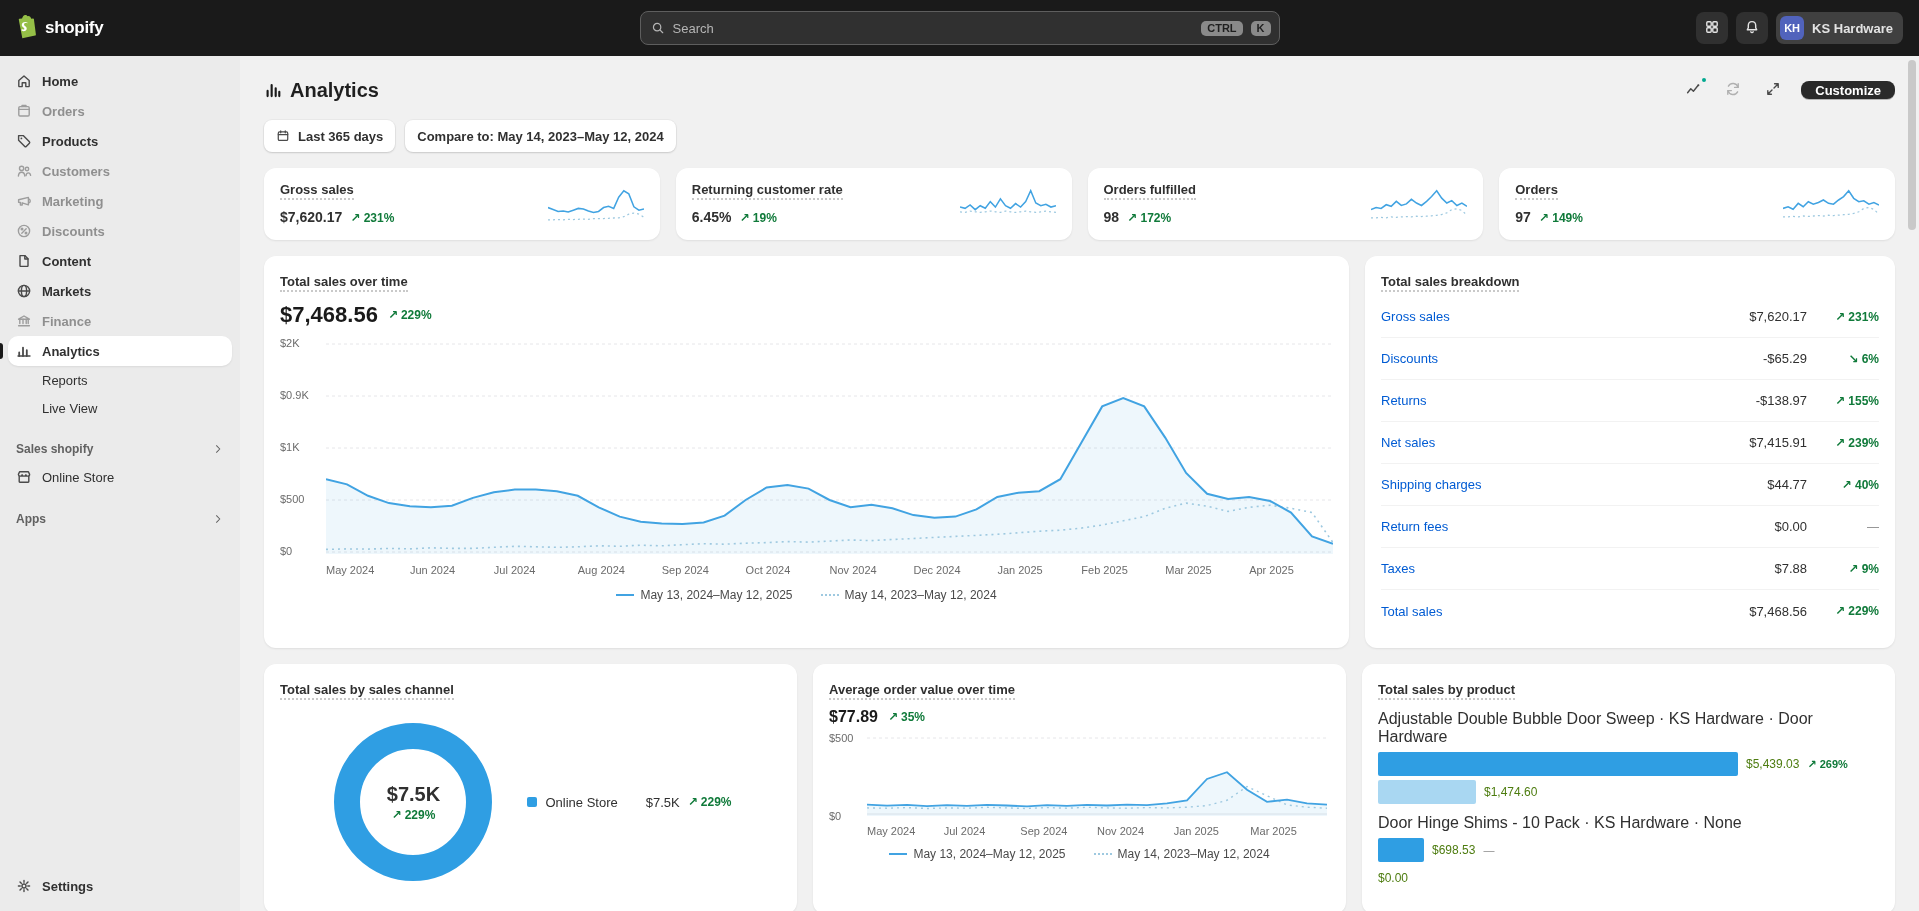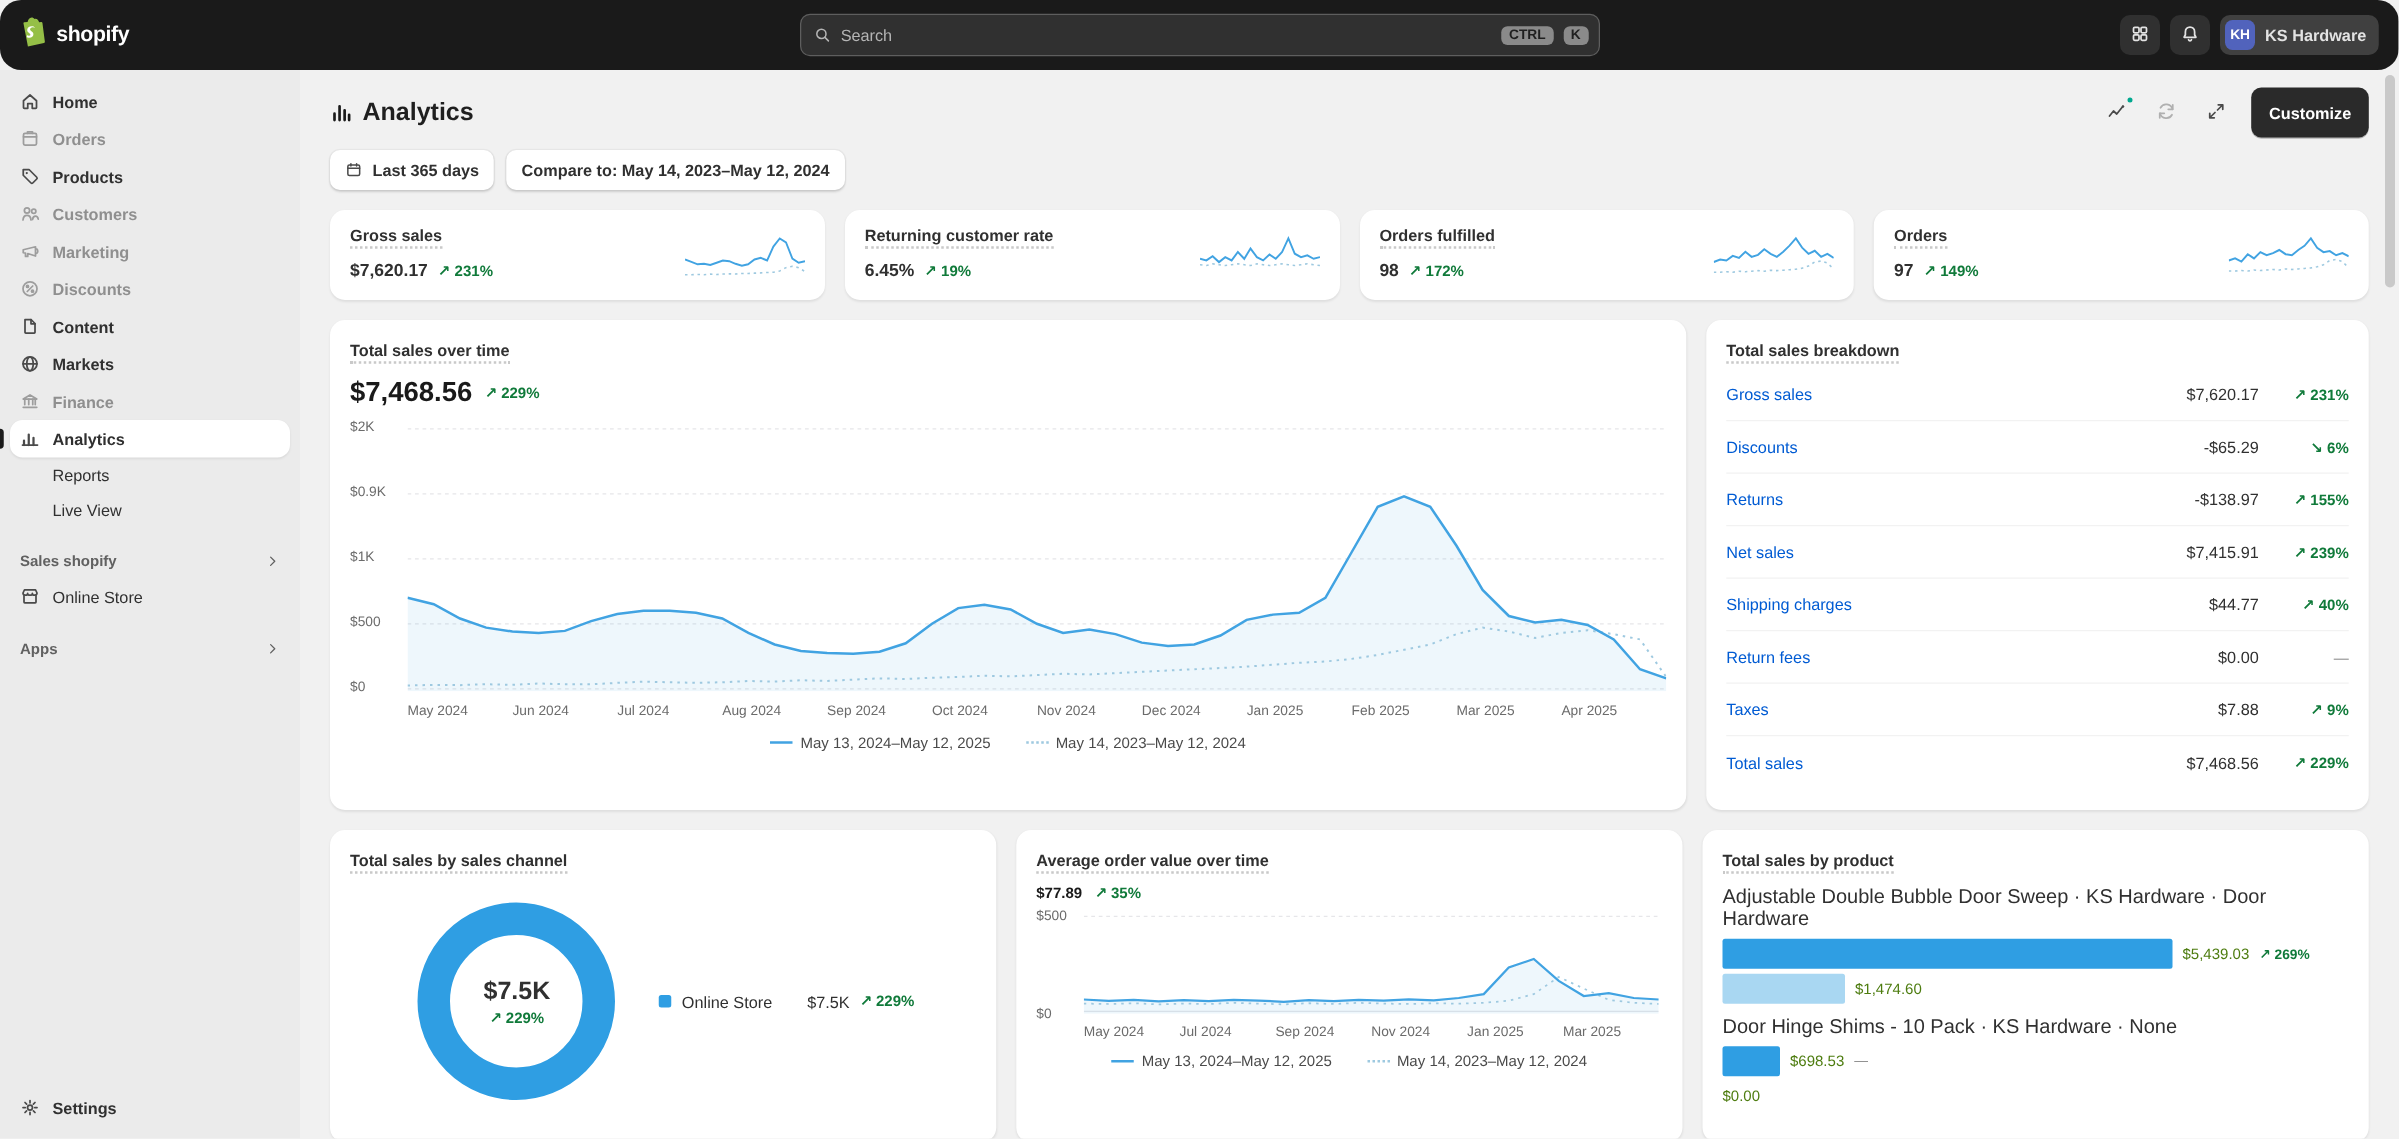--- a/index.html
+++ b/index.html
@@ -1,20 +1,20 @@
 <!DOCTYPE html>
 <html style="--green: #107a3a; --link: #005bd3; --bar-cur: #2f9ee3; --bar-prev: #a9d7f2; --chart-line: #41a3e2; --compare-line: #9ec9e0;"><head>
 <meta charset="utf-8">
 <style>
   * { margin:0; padding:0; box-sizing:border-box; }
   body { font-family:"Liberation Sans","DejaVu Sans",sans-serif; background:#f1f1f1; color:#303030; }
   .app { width:1919px; height:911px; position:relative; overflow:hidden; background:#f1f1f1; }
 
   
-  .topbar { position:absolute; top:0; left:0; right:0; height:56px; background:#1a1a1a; display:flex; align-items:center; padding:2px 16px; z-index:20;border-radius:17px; }
+  .topbar { position:absolute; top:0; left:0; right:0; height:56px; background:#1a1a1a; display:flex; align-items:center; padding:2px 16px; z-index:20; }
   .logo { display:flex; align-items:center; gap:7px; }
   .logo-text { color:#fff; font-weight:700; font-size:17px; letter-spacing:-.3px; }
   .search { position:absolute; left:50%; transform:translateX(-50%); width:640px; height:34px; display:flex; align-items:center; gap:8px; background:#303030; border:1px solid #5e5e5e; border-radius:8px; padding:0 8px 0 10px; }
   .search .icon { color:#b5b5b5; display:flex; }
   .search-input { flex:1; background:transparent; border:none; outline:none; color:#e3e3e3; font-size:13px; }
   .search-input::placeholder { color:#b5b5b5; }
   .kbd { font-size:11px; font-weight:700; background:#8a8a8a; color:#1f1f1f; border-radius:5px; padding:2px 6px; line-height:1; }
   .topbar-right { margin-left:auto; display:flex; align-items:center; gap:8px; }
   .tb-btn { width:32px; height:32px; border:none; border-radius:8px; background:#303030; color:#e3e3e3; display:flex; align-items:center; justify-content:center; cursor:pointer; }
   .store-chip { height:32px; display:flex; align-items:center; gap:8px; background:#404040; border-radius:8px; padding:4px 10px 4px 4px; cursor:pointer; }
@@ -38,21 +38,21 @@
 
   
   .main { position:absolute; left:240px; top:56px; right:0; bottom:0; padding:16px 24px; overflow:hidden; }
   .page-head { display:flex; align-items:center; justify-content:space-between; height:36px; }
   .page-title { display:flex; align-items:center; gap:8px; font-size:20px; font-weight:700; color:#1f1f1f; }
   .page-title .icon { color:#1a1a1a; display:flex; }
   .head-actions { display:flex; align-items:center; gap:16px; }
   .ha-btn { position:relative; background:none; border:none; color:#4a4a4a; width:24px; height:24px; display:flex; align-items:center; justify-content:center; cursor:pointer; }
   .ha-btn.dim { color:#b0b0b0; }
   .dot { position:absolute; top:-2px; right:-3px; width:8px; height:8px; border-radius:50%; border:2px solid #f1f1f1; }
-  .customize-btn { height:40px; padding:0 14px; border:none; border-radius:8px; background:#2a2a2a; color:#fff; font-size:13px; font-weight:600; cursor:pointer; box-shadow:0 1px 0 rgba(0,0,0,.25); }
+  .customize-btn { height:18px; padding:0 14px; border:none; border-radius:8px; background:#2a2a2a; color:#fff; font-size:13px; font-weight:600; cursor:pointer; box-shadow:0 1px 0 rgba(0,0,0,.25); }
   .filter-row { margin-top:12px; display:flex; gap:10px; }
   .filter-btn { height:32px; display:inline-flex; align-items:center; gap:8px; padding:0 12px; background:#fff; border:none; border-radius:8px; font-size:13px; font-weight:600; color:#303030; cursor:pointer; box-shadow:0 1px 2px rgba(0,0,0,.14),0 0 0 1px rgba(0,0,0,.03); }
   .filter-btn .icon { color:#4a4a4a; display:flex; }
 
   .metric-row { margin-top:16px; display:grid; grid-template-columns:repeat(4,1fr); gap:16px; }
   .metric-card { position:relative; background:#fff; border-radius:12px; padding:12px 16px; height:72px; box-shadow:0 1px 2px rgba(0,0,0,.08); cursor:pointer; }
   .mc-title { font-size:13px; font-weight:600; display:inline-block; border-bottom:2px dotted #c9c9c9; padding-bottom:1px; }
   .mc-value-row { margin-top:9px; display:flex; align-items:baseline; gap:8px; }
   .mc-value { font-size:14px; font-weight:700; }
   .delta { color:var(--green); font-size:12px; font-weight:700; display:inline-flex; align-items:center; gap:3px; white-space:nowrap; }
@@ -516,21 +516,21 @@
                 <span>↗</span>
                 <span>229%</span>
               </span>
           </div>
         </div>
       </section>
 
       <section class="card aov-card">
         <span class="card-title">Average order value over time</span>
         <div class="big-value-row" style="margin-top:8px;">
-          <span class="big-value" style="font-size:12px;">$77.89</span>
+          <span class="big-value" style="font-size:16px;">$77.89</span>
           <span class="delta up">
               <span>↗</span>
               <span>35%</span>
             </span>
         </div>
         <div class="aov-chart">
           <span class="yl" style="top:-4px;">$500</span>
           <span class="yl" style="bottom:-2px;">$0</span>
           <svg id="aov-chart" preserveAspectRatio="none" viewBox="0 0 460 80">
               <line x1="0" y1="2" x2="460" y2="2" stroke="#e6e6e9" stroke-dasharray="3 3"></line>

